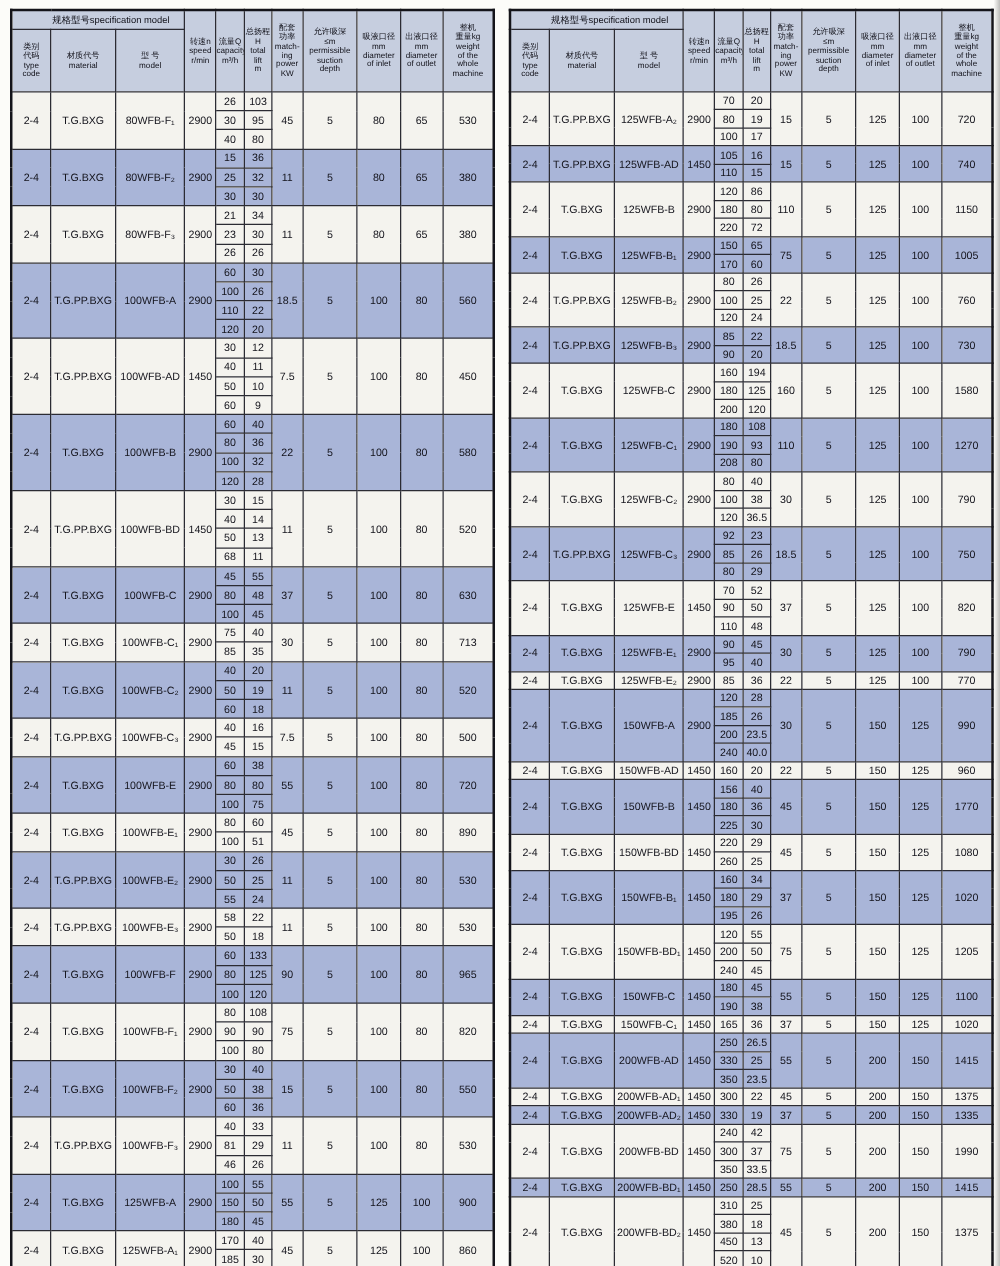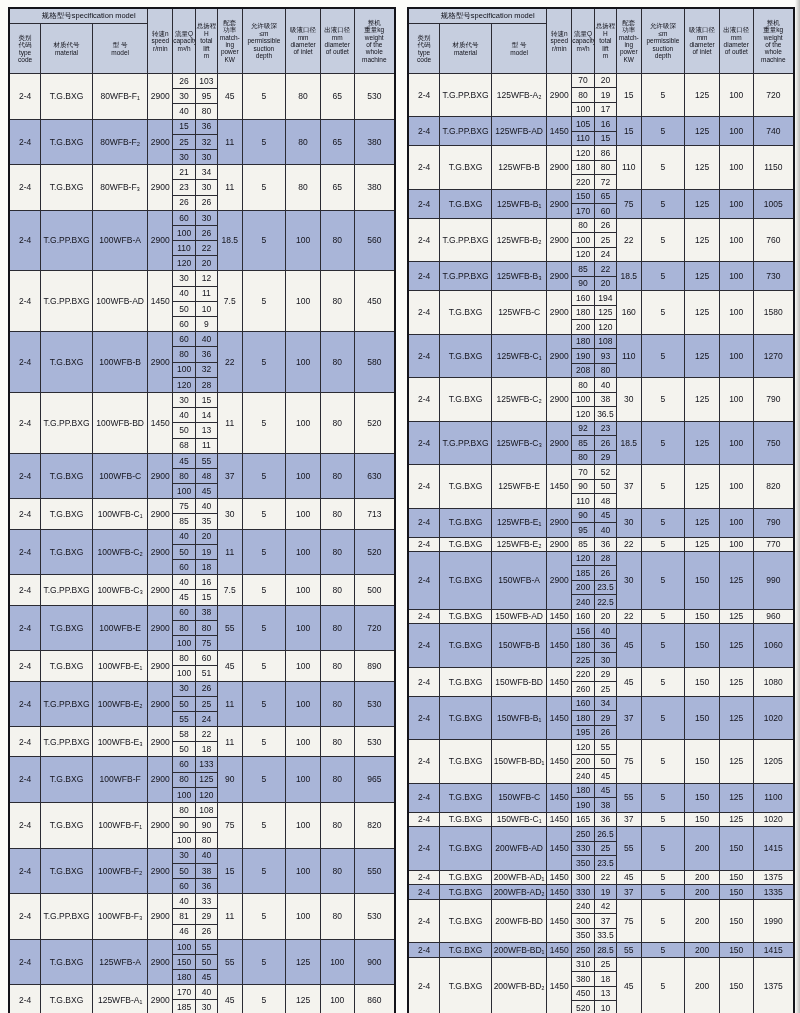--- a/index.html
+++ b/index.html
@@ -882,21 +882,21 @@
         <tr class="row-blue">
           <td>185</td>
           <td>26</td>
         </tr>
         <tr class="row-blue">
           <td>200</td>
           <td>23.5</td>
         </tr>
         <tr class="row-blue">
           <td>240</td>
-          <td>22.5</td>
+          <td>40.0</td>
         </tr>
         <tr class="row-white">
           <td>2-4</td>
           <td>T.G.BXG</td>
           <td>150WFB-AD</td>
           <td>1450</td>
           <td>160</td>
           <td>20</td>
           <td>22</td>
           <td>5</td>
@@ -908,21 +908,21 @@
           <td rowspan="3">2-4</td>
           <td rowspan="3">T.G.BXG</td>
           <td rowspan="3">150WFB-B</td>
           <td rowspan="3">1450</td>
           <td>156</td>
           <td>40</td>
           <td rowspan="3">45</td>
           <td rowspan="3">5</td>
           <td rowspan="3">150</td>
           <td rowspan="3">125</td>
-          <td rowspan="3">1060</td>
+          <td rowspan="3">1770</td>
         </tr>
         <tr class="row-blue">
           <td>180</td>
           <td>36</td>
         </tr>
         <tr class="row-blue">
           <td>225</td>
           <td>30</td>
         </tr>
         <tr class="row-white">

